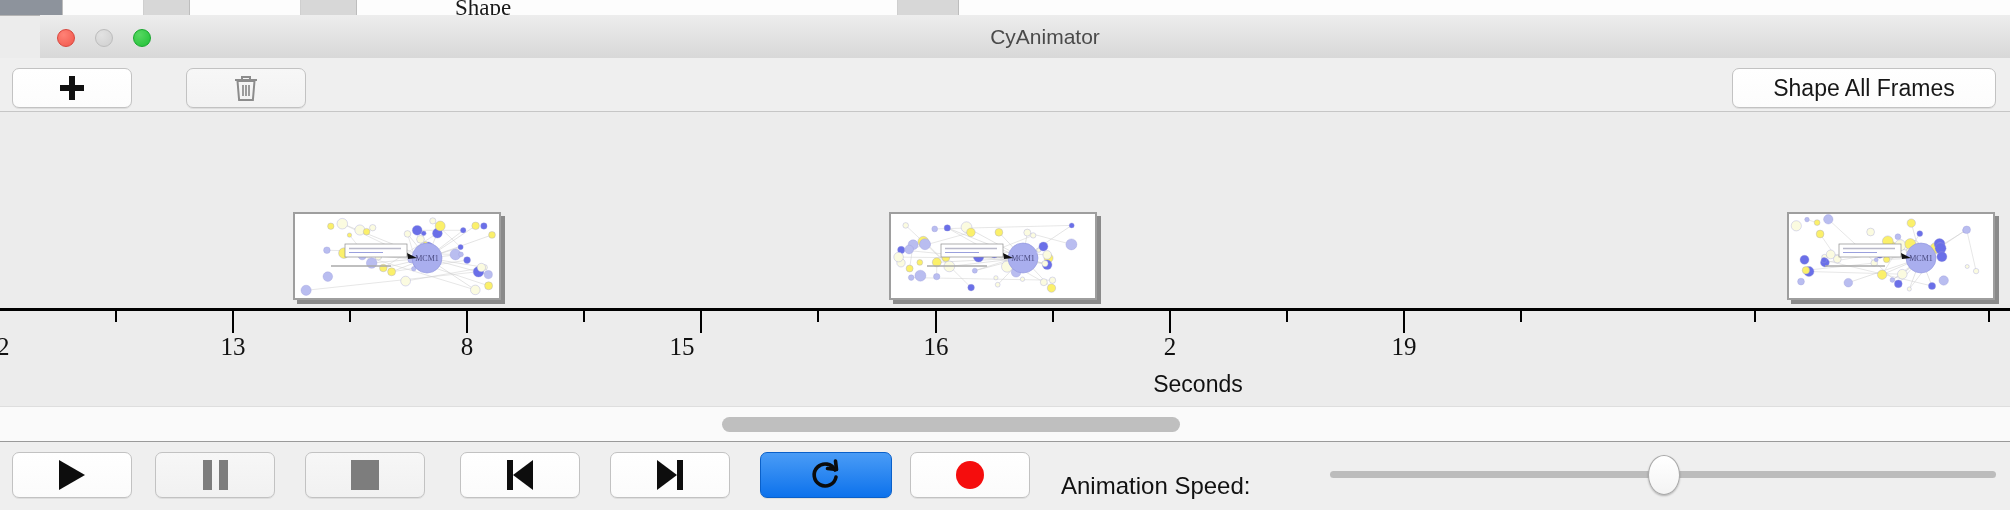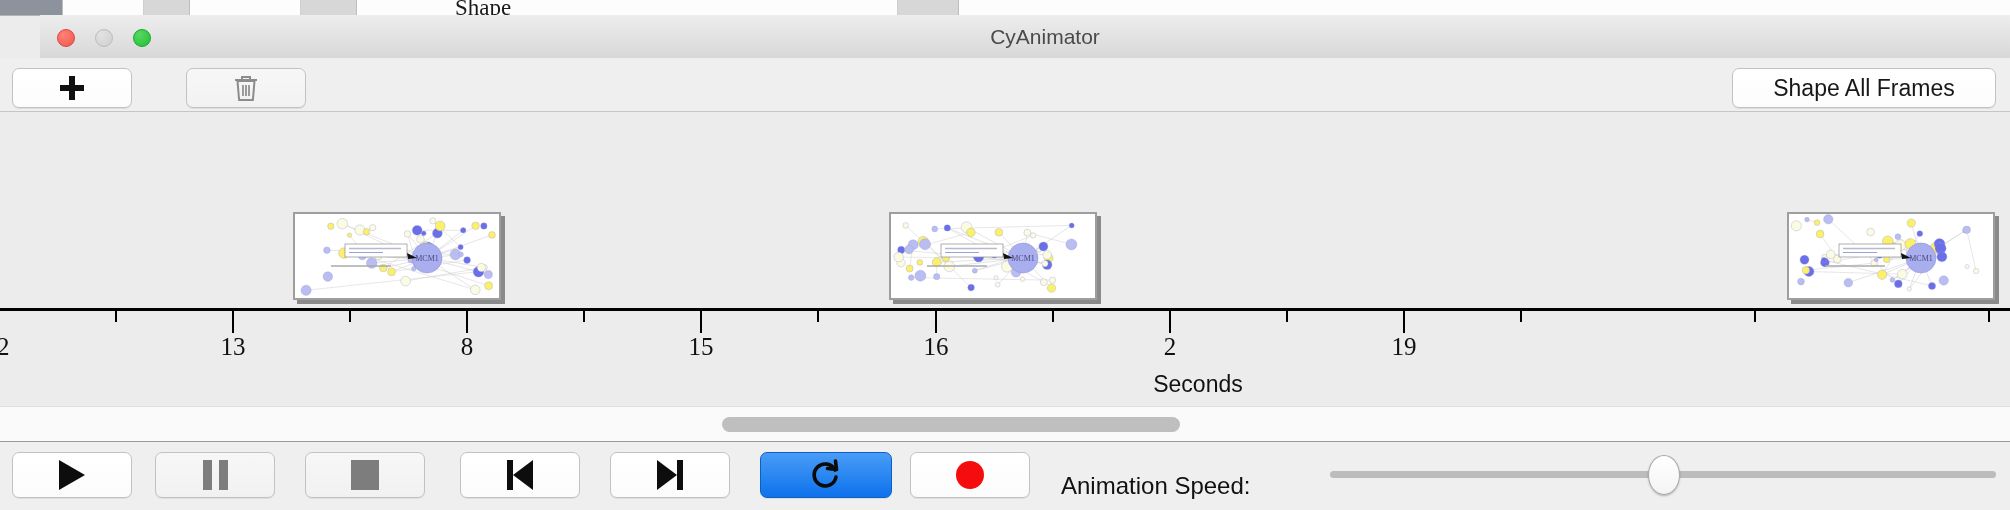--- a/index.html
+++ b/index.html
@@ -152,21 +152,21 @@
       <div class="tick minor" style="left: 1286px;"></div>
       <div class="tick minor" style="left: 1520px;"></div>
       <div class="tick minor" style="left: 1754px;"></div>
       <div class="tick minor" style="left: 1988px;"></div>
       <div class="tlabel" style="left: -3px;">12</div>
       <div class="tick major" style="left: 232px;"></div>
       <div class="tlabel" style="left: 233px;">13</div>
       <div class="tick major" style="left: 466px;"></div>
       <div class="tlabel" style="left: 467px;">8</div>
       <div class="tick major" style="left: 700px;"></div>
-      <div class="tlabel" style="left: 701px;">15</div>
+      <div class="tlabel" style="left: 682px;">15</div>
       <div class="tick major" style="left: 935px;"></div>
       <div class="tlabel" style="left: 936px;">16</div>
       <div class="tick major" style="left: 1169px;"></div>
       <div class="tlabel" style="left: 1170px;">2</div>
       <div class="tick major" style="left: 1403px;"></div>
       <div class="tlabel" style="left: 1404px;">19</div>
       <div class="axis-title" style="left: 1166px;">Seconds</div>
     </div>
 
   <div class="scrollzone">

